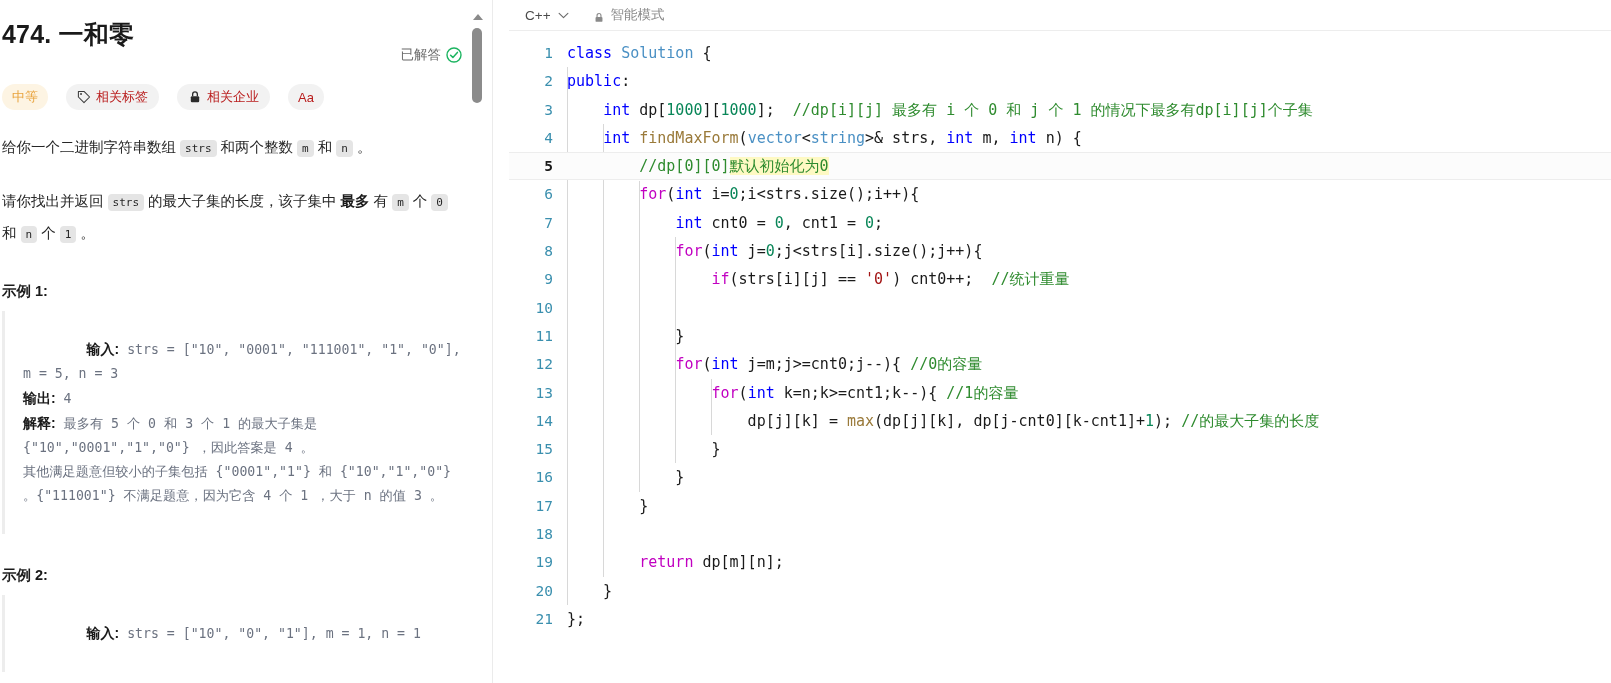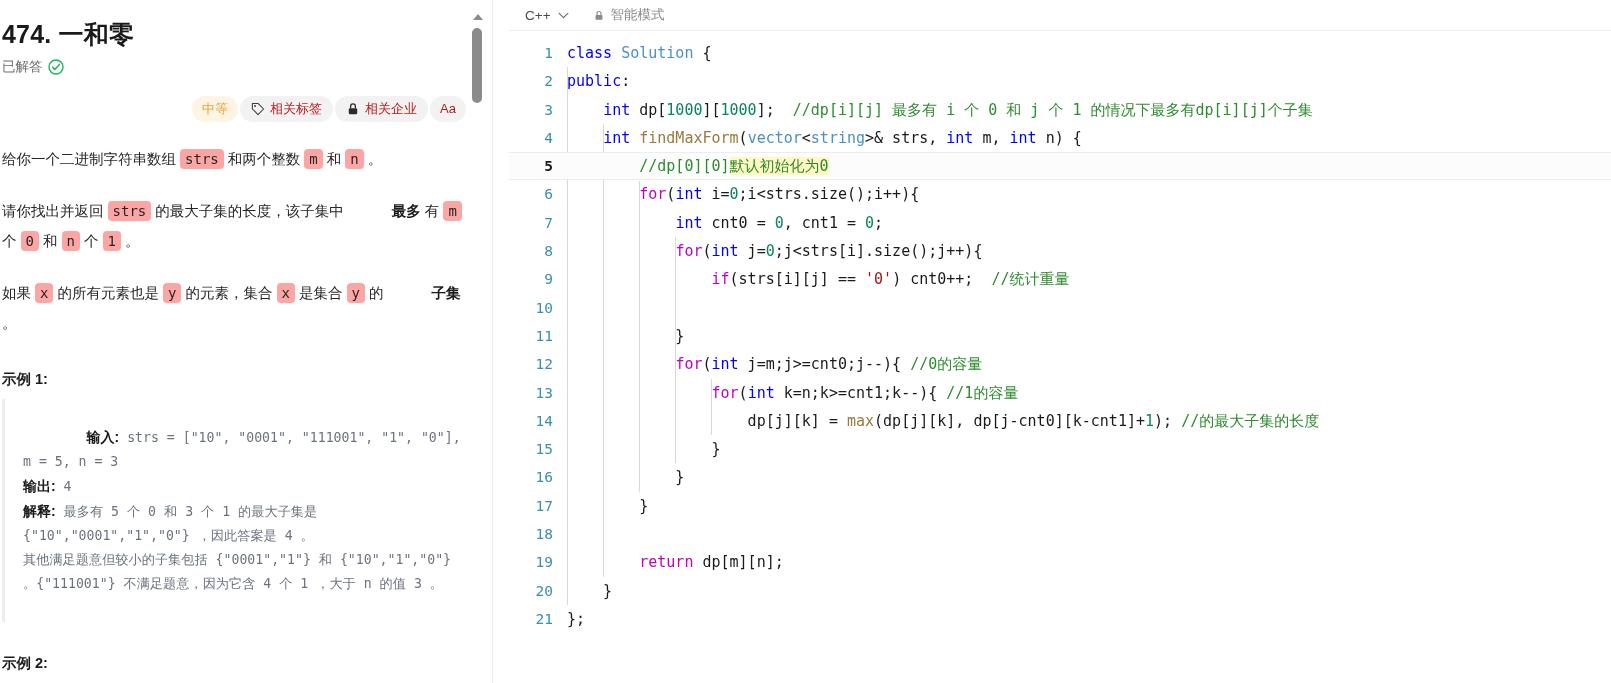--- a/index.html
+++ b/index.html
@@ -18,49 +18,48 @@
     background: #ffffff;
     position: relative;
     overflow: hidden;
     padding: 0 26px 0 2px;
   }
   .left-inner { padding-top: 18px; }
 
   .title-row {
     display: flex; align-items: flex-start; justify-content: space-between;
     padding-right: 4px;
-    flex-direction: column;
   }
   .page-title {
     font-size: 25px; font-weight: 700; color: #1a1a1a;
     letter-spacing: .2px; line-height: 1.3; margin: 0;
   }
   .solved-badge {
     display: flex; align-items: center; gap: 5px;
-    font-size: 13.5px; color: #6b6b6b; margin-top: 7px; white-space: nowrap;
+    font-size: 13.5px; color: #6b6b6b; margin-top: 28px; white-space: nowrap;
   }
   .check-ico { width: 16px; height: 16px; flex: 0 0 16px; }
 
-  .tag-row { display: flex; align-items: center; gap: 2px; margin-top: 20px; flex-wrap: nowrap; justify-content: flex-end; }
+  .tag-row { display: flex; align-items: center; gap: 18px; margin-top: 20px; flex-wrap: nowrap; }
   .chip {
     display: inline-flex; align-items: center; gap: 5px;
     height: 26px; padding: 0 11px; border-radius: 14px;
     background: #f2f2f2; color: #b91c1c; font-size: 13px; white-space: nowrap;
   }
   .chip.difficulty { background: #fdf4e3; color: #e8a33d; font-weight: 500; padding: 0 10px; }
   .chip .ico { width: 14px; height: 14px; display: inline-block; flex: 0 0 14px; }
   .chip.font-chip { padding: 0 10px; font-size: 13px; }
 
   .desc { margin-top: 22px; color: #262626; font-size: 14.5px; line-height: 30px; }
   .desc p { margin: 0 0 22px 0; }
   code.inline {
-    background: #fca5a5; border-radius: 4px; padding: 2px 5px;
-    font-family: "DejaVu Sans Mono", monospace; font-size: 14px; color: #262626;
-  }
-  .desc b { font-weight: 700; color: #1a1a1a; margin-left: 44px; }
+    background: #e5e5e5; border-radius: 4px; padding: 2px 5px;
+    font-family: "DejaVu Sans Mono", monospace; font-size: 11px; color: #262626;
+  }
+  .desc b { font-weight: 700; color: #1a1a1a; }
 
   .ex-title { font-weight: 700; font-size: 14.5px; color: #1a1a1a; margin: 32px 0 10px; }
   .ex-block {
     border-left: 3px solid #ededed;
     padding: 2px 0 2px 18px;
     font-family: "DejaVu Sans Mono", monospace;
     font-size: 13.2px; line-height: 24px; color: #6b7280;
     white-space: pre-wrap;
   }
   .ex-block b { color: #1a1a1a; font-weight: 700; font-family: "Liberation Sans", sans-serif; font-size: 14px; text-align: center; }
@@ -90,21 +89,21 @@
 
   
   .right-panel { flex: 1; height: 683px; background: #ffffff; position: relative; display: flex; flex-direction: column; }
   .editor-toolbar {
     height: 31px; display: flex; align-items: center; gap: 0;
     padding-left: 16px; font-size: 13.5px; color: #565656;
     border-bottom: 1px solid #ededed; flex: 0 0 31px;
   }
   .lang-select { display: inline-flex; align-items: center; gap: 7px; cursor: pointer; color: #4a4a4a; font-size: 13.5px; }
   .lang-select .chev { width: 11px; height: 7px; }
-  .mode-item { display: inline-flex; align-items: center; gap: 6px; margin-left: 24px; color: #8a8a8a; font-size: 13.5px; }
+  .mode-item { display: inline-flex; align-items: flex-end; gap: 6px; margin-left: 24px; color: #8a8a8a; font-size: 13.5px; }
   .lock-ico { width: 12px; height: 13px; }
 
   .code-area { flex: 1; position: relative; overflow: hidden; padding-top: 8px; background:#fff; }
   .code-lines { font-family: "DejaVu Sans Mono", monospace; font-size: 15px; line-height: 28.3px; }
   .cl { display: flex; height: 28.3px; position: relative; align-items: center; }
   .cl.current { background: #fcfcfc; border-top: 1px solid #ededed; border-bottom: 1px solid #ededed; }
   .ln {
     width: 58px; flex: 0 0 58px; text-align: right; padding-right: 14px;
     color: #3a8fae; font-size: 14.5px; user-select: none;
   }
@@ -164,21 +163,20 @@
           <span>相关企业</span>
         </span>
         <span class="chip font-chip">
           <span>Aa</span>
         </span>
       </div>
 
       <div class="desc" id="desc-body">
           <p><span>给你一个二进制字符串数组 </span><code class="inline">strs</code><span> 和两个整数 </span><code class="inline">m</code><span> 和 </span><code class="inline">n</code><span> 。</span></p>
           <p><span>请你找出并返回 </span><code class="inline">strs</code><span> 的最大子集的长度，该子集中 </span><b>最多</b><span> 有 </span><code class="inline">m</code><span> 个 </span><code class="inline">0</code><span> 和 </span><code class="inline">n</code><span> 个 </span><code class="inline">1</code><span> 。</span></p>
-          <p><span>如果 </span><code class="inline">x</code><span> 的所有元素也是 </span><code class="inline">y</code><span> 的元素，集合 </span><code class="inline">x</code><span> 是集合 </span><code class="inline">y</code><span> 的 </span><b>子集</b><span> 。</span></p>
         </div>
 
       <div class="ex-title">示例 1:</div>
       <div class="ex-block">
         <b>输入:</b><span> strs = ["10", "0001", "111001", "1", "0"], m = 5, n = 3</span>
 <b>输出:</b><span> 4</span>
 <b>解释:</b><span> 最多有 5 个 0 和 3 个 1 的最大子集是 {"10","0001","1","0"} ，因此答案是 4 。
 其他满足题意但较小的子集包括 {"0001","1"} 和 {"10","1","0"} 。{"111001"} 不满足题意，因为它含 4 个 1 ，大于 n 的值 3 。</span>
       </div>
 

